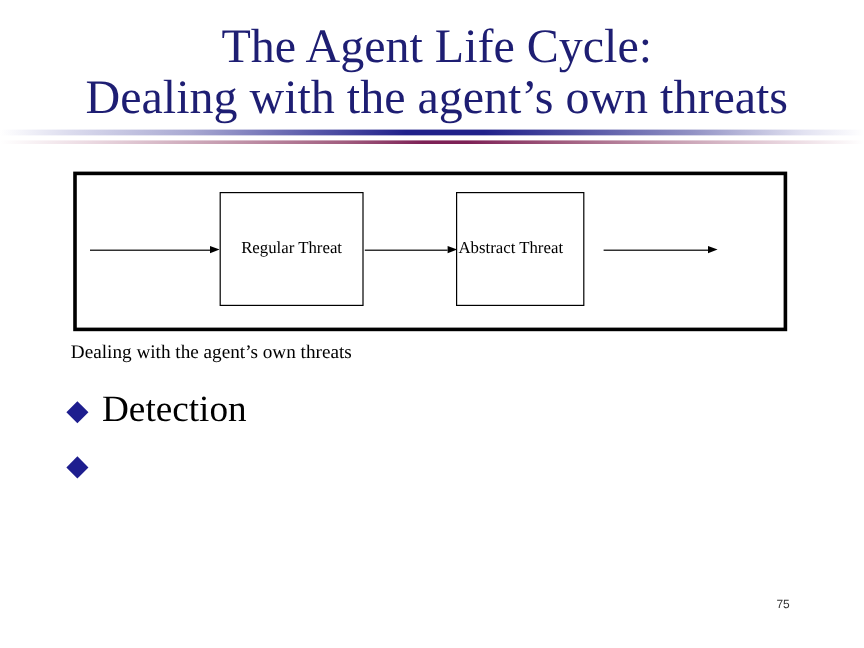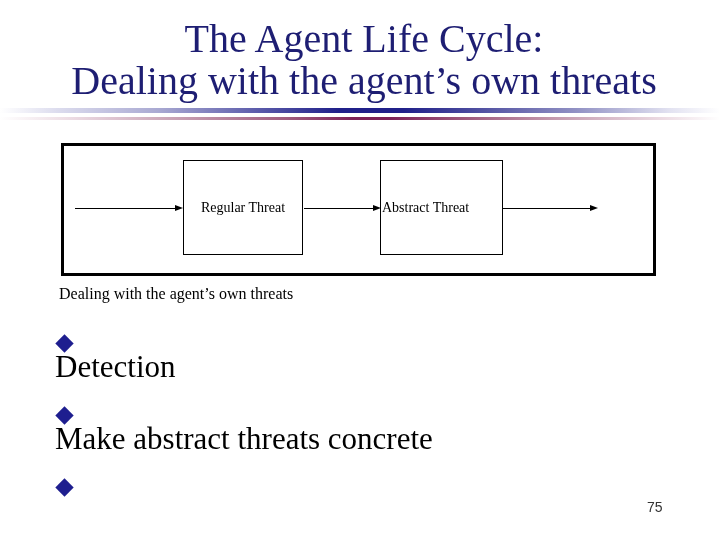--- a/index.html
+++ b/index.html
@@ -37,47 +37,47 @@
     width: 595px; height: 133px;
     border: 3px solid #000; box-sizing: border-box; background: #fff;
   }
   .node {
     position: absolute; top: 14px; height: 95px;
     border: 1px solid #000; box-sizing: border-box;
     display: flex; align-items: center;
     font-size: 14px; background: #fff;
   }
   .node1 { left: 119px; width: 120px; justify-content: center; text-align: right; }
-  .node2 { left: 316px; width: 123px; justify-content: flex-start; padding-left: 1px; }
+  .node2 { left: 316px; width: 107px; justify-content: flex-start; padding-left: 1px; }
   .arrow { position: absolute; height: 0; border-top: 1px solid #000; }
   .arrow::after {
     content: ""; position: absolute; right: -8px; top: -4px;
     width: 0; height: 0;
     border-left: 8px solid #000;
     border-top: 3.5px solid transparent; border-bottom: 3.5px solid transparent;
   }
   .arrow1 { left: 11px;  top: 62px; width: 100px; }
   .arrow2 { left: 240px; top: 62px; width: 69px; }
   .arrow3 { left: 439px; top: 62px; width: 87px; }
   .caption { position: absolute; left: 59px; top: 285px; font-size: 16px; }
   .bullets { position: absolute; left: 55px; top: 324px; margin: 0; padding: 0; list-style: none; }
   .bullets li {
     display: flex; align-items: flex-start;
-    margin-bottom: 13px; font-size: 31px; line-height: 33px; flex-direction: column;
+    margin-bottom: 13px; font-size: 31px; line-height: 33px;
   }
   .diamond {
     flex: 0 0 auto; width: 13px; height: 13px;
     background: var(--bullet_navy, #1e1e8f);
     transform: rotate(45deg);
     margin: 13px 14px 0 3px;
   }
   .page-number {
     position: absolute; left: 647px; top: 499px;
     font-family: "Liberation Sans", sans-serif;
-    font-size: 14px; color: #333;
+    font-size: 10px; color: #333;
   }
 </style>
 </head>
 <body>
 
 <div class="slide">
 
   <h1 class="title">
     <span class="title-line">The Agent Life Cycle:</span>
     <span class="title-line">Dealing with the agent’s own threats</span>
@@ -103,22 +103,18 @@
 
   <div class="caption">Dealing with the agent’s own threats</div>
 
   <ul class="bullets">
     <li>
       <span class="diamond"></span>
       <span class="bullet-text">Detection</span>
     </li>
     <li>
       <span class="diamond"></span>
-      <span class="bullet-text">Make abstract threats concrete</span>
-    </li>
-    <li>
-      <span class="diamond"></span>
     </li>
   </ul>
 
   <div class="page-number">75</div>
 
 </div>
 
 </body></html>

